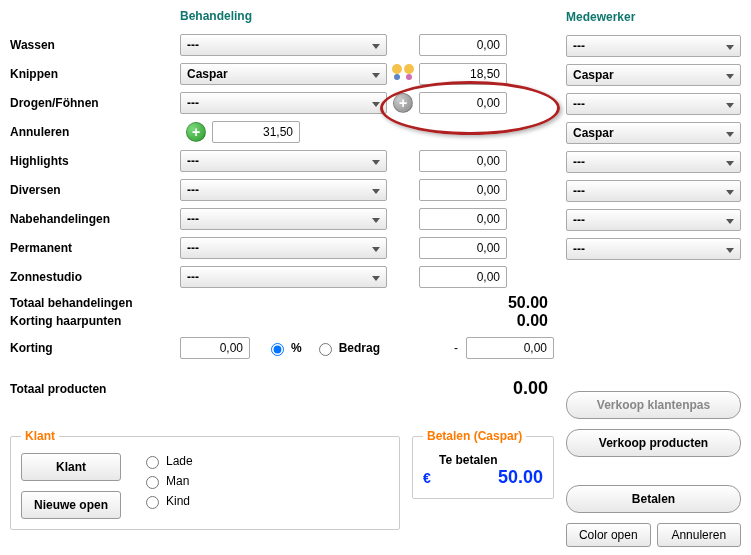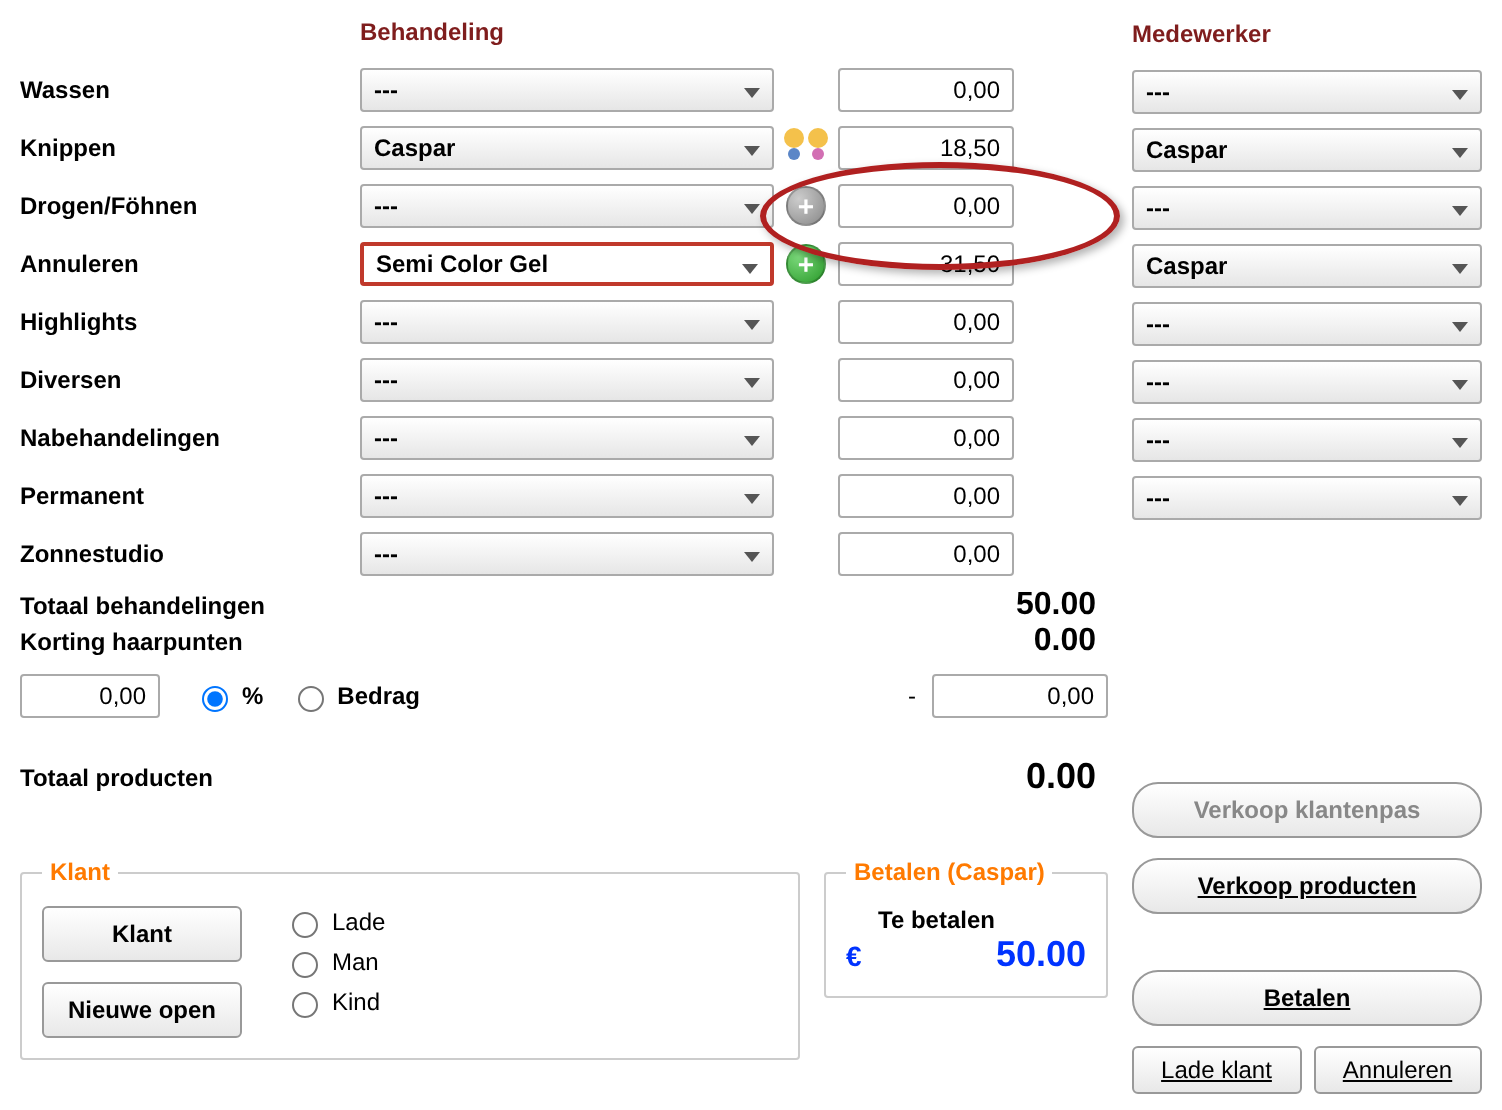--- a/index.html
+++ b/index.html
@@ -8,21 +8,21 @@
     font-family: Arial, Helvetica, sans-serif;
     font-size: 12px;
     background: #fff;
     width: 751px;
     padding: 10px;
   }
   .main { display: flex; gap: 12px; }
   .left-col { flex: 1; }
   .right-col { width: 175px; }
   .header-orange {
-    color: #7f1d1d;
+    color: #0f766e;
     font-weight: bold;
     margin-bottom: 6px;
   }
   .row {
     display: flex;
     align-items: center;
     margin-bottom: 5px;
     height: 24px;
   }
   .row-label {
@@ -130,21 +130,21 @@
   .klant-box { width: 390px; }
   .klant-inner { display:flex; gap: 20px; align-items:flex-start;}
   .klant-btns { display:flex; flex-direction:column; gap:10px;}
   .klant-btns .button { width: 100px;}
   .gender { display:flex; flex-direction:column; gap:4px;}
   .gender label { display:flex; align-items:center; gap:4px;}
   .betalen-box { flex:1; }
   .betalen-val { color: #0033ff; font-weight:bold; font-size:18px; text-align:right;}
   .betalen-line { display:flex; align-items:center; gap:20px;}
   .euro { color:#0033ff; font-weight:bold; font-size:14px;}
-  .right-actions { width: 175px; display:flex; flex-direction:column; gap:10px;text-decoration:underline;}
+  .right-actions { width: 175px; display:flex; flex-direction:column; gap:10px;}
   .right-actions-row { display:flex; gap:6px; }
   .right-actions-row .button { flex:1; }
   .icon-circle {
     width: 20px; height: 20px; border-radius: 50%;
     display:flex; align-items:center; justify-content:center;
     color:#fff; font-weight:bold; font-size:14px;
     border:1px solid rgba(0,0,0,0.2);
   }
   .icon-plus-grey { background: radial-gradient(circle at 30% 30%, #ccc, #888); }
   .icon-plus-green { background: radial-gradient(circle at 30% 30%, #7bd97b, #2a9a2a); }
@@ -197,21 +197,20 @@
         <div class="row rel">
           <div class="row-label">Drogen/Föhnen</div>
           <div class="select">---</div>
           <div class="icon-col">
             <div class="icon-circle icon-plus-grey">+</div>
           </div>
           <input class="price-input" value="0,00" style="">
         </div>
         <div class="row rel">
           <div class="row-label">Annuleren</div>
-          <div class="select highlighted">Semi Color Gel</div>
           <div class="icon-col">
             <div class="icon-circle icon-plus-green">+</div>
           </div>
           <input class="price-input" value="31,50" style="">
         </div>
         <div class="row rel">
           <div class="row-label">Highlights</div>
           <div class="select">---</div>
           <div class="icon-col"></div>
           <input class="price-input" value="0,00" style="">
@@ -246,20 +245,21 @@
     <div class="total-row">
       <div class="row-label">Totaal behandelingen</div>
       <div class="total-val">50.00</div>
     </div>
     <div class="total-row">
       <div class="row-label">Korting haarpunten</div>
       <div class="total-val">0.00</div>
     </div>
 
     <div class="row korting-row" style="margin-top:6px;">
+      <div class="row-label">Korting</div>
       <input class="price-input" style="width: 70px; text-align: right;" value="0,00">
       <div style="width:16px"></div>
       <div class="radio-group">
         <input type="radio" checked="" style="">
         <label>%</label>
         <input type="radio" style="">
         <label>Bedrag</label>
       </div>
       <div style="margin-left:auto; display:flex; align-items:center; gap:8px;">
         <span>-</span>
@@ -343,17 +343,17 @@
         <span class="betalen-val" style="flex:1">50.00</span>
       </div>
     </fieldset>
   </div>
 
   <div class="right-actions">
     <div class="button wide">Verkoop producten</div>
     <div style="height:8px"></div>
     <div class="button wide">Betalen</div>
     <div class="right-actions-row">
-      <div class="button small">Lade klant</div>
+      <div class="button small">Color open</div>
       <div class="button small">Annuleren</div>
     </div>
   </div>
 </div>
 
 </body></html>

